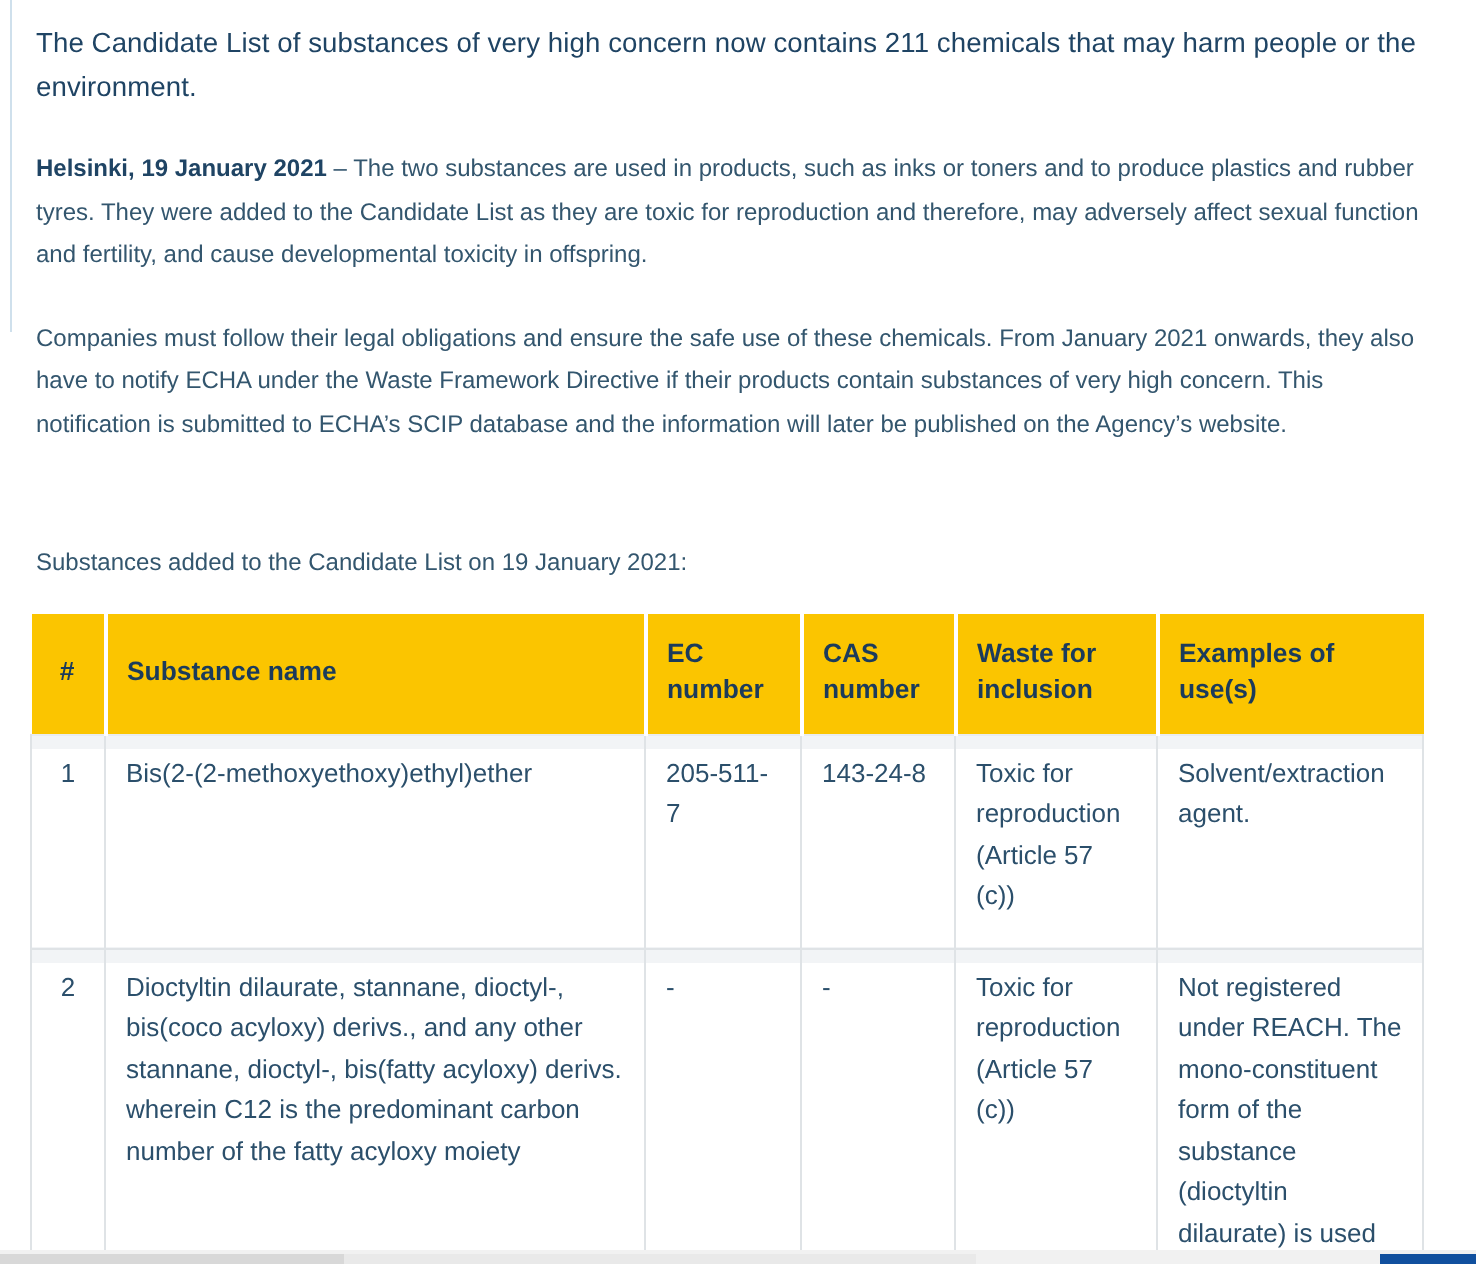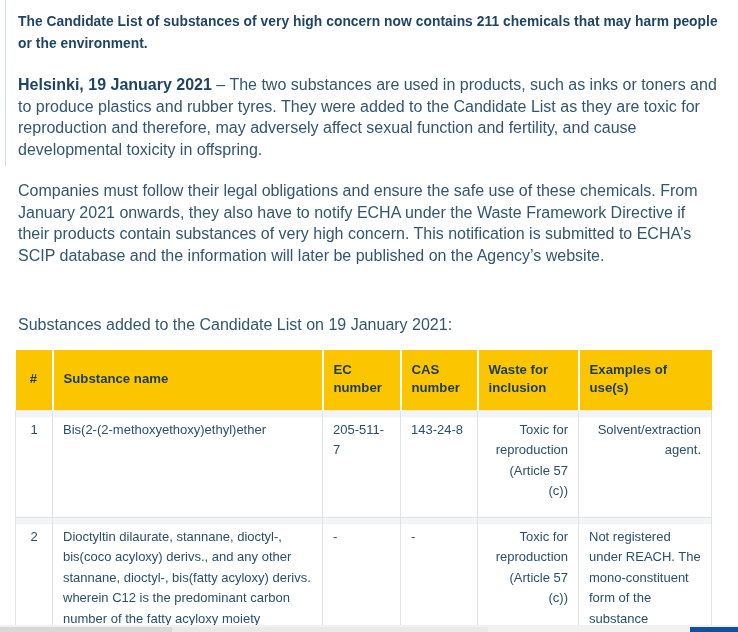--- a/index.html
+++ b/index.html
@@ -34,27 +34,27 @@
     width: 738px;
     padding: 0;
   }
 
   .wrap {
     padding: 11px 18px 0 18px;
   }
 
   p {
     margin: 0 0 0 0;
-    font-size: 16px;
+    font-size: 12px;
     line-height: 21.5px;
     color: #33566e;
   }
 
   .lede {
-    font-weight: bold;
+    font-weight: normal;
     color: #1f4464;
     font-size: 13.8px;
     line-height: 22px;
     margin-bottom: 19px;
     letter-spacing: 0.05px;
   }
 
   .body-para {
     margin-bottom: 20px;
   }
@@ -115,21 +115,21 @@
     color: #2b4f6b;
     font-size: 13px;
     line-height: 20.5px;
   }
   table.candidate-table td.num {
     text-align: center;
     padding-left: 4px;
     padding-right: 4px;
   }
   table.candidate-table td.center {
-    text-align: right;
+    text-align: left;
   }
 
   
   col.c-num   { width: 37px; }
   col.c-name  { width: 270px; }
   col.c-ec    { width: 78px; }
   col.c-cas   { width: 77px; }
   col.c-reason{ width: 101px; }
   col.c-use   { width: 133px; }
 

